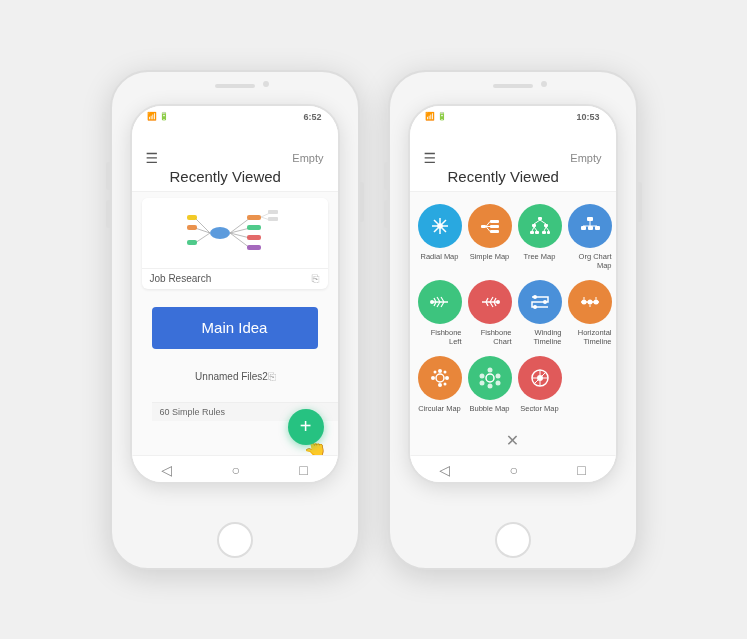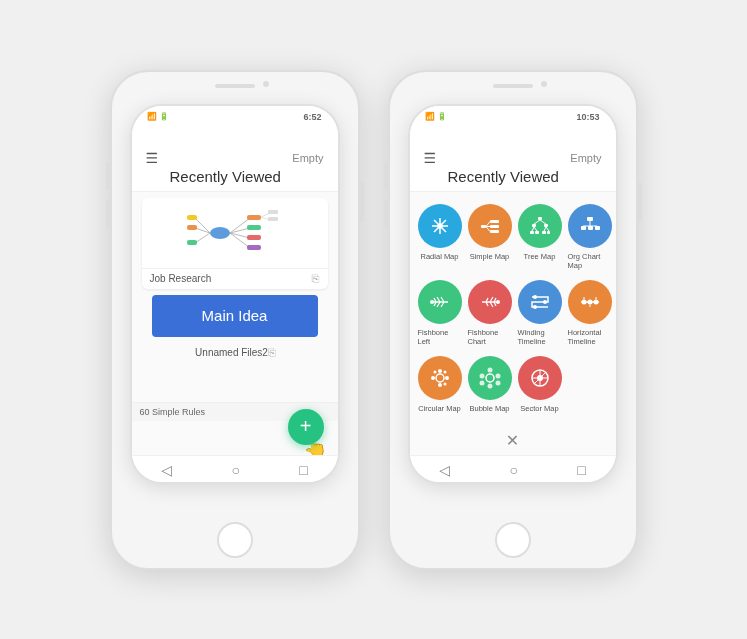--- a/index.html
+++ b/index.html
@@ -109,21 +109,21 @@
       overflow: hidden;
       background: #fafafa;
       position: relative;
     }
 
     
     .file-list {
       padding: 6px 10px;
       display: flex;
       flex-direction: column;
-      gap: 6px;
+      gap: 18px;
     }
     .file-item {
       background: white;
       border-radius: 6px;
       overflow: hidden;
       box-shadow: 0 1px 3px rgba(0,0,0,0.08);
     }
     .file-thumbnail {
       width: 100%;
       height: 70px;
@@ -209,21 +209,21 @@
       border-radius: 50%;
       display: flex;
       align-items: center;
       justify-content: center;
       color: white;
       font-size: 18px;
     }
     .template-label {
       font-size: 7.5px;
       color: #555;
-      text-align: left;
+      text-align: right;
       line-height: 1.2;
     }
     .close-btn {
       display: flex;
       justify-content: center;
       padding: 6px;
       font-size: 16px;
       color: #888;
       cursor: pointer;
     }
@@ -279,20 +279,21 @@
       height: 100%;
     }
 
     .bottom-bar-item {
       padding: 4px 8px;
       font-size: 9px;
       color: #666;
       display: flex;
       align-items: flex-end;
       justify-content: space-between;
+      margin-left: 20px;
     }
   </style>
 </head>
 <body>
 
 <div class="phones-container">
 
   <div class="phone-outer">
     <div class="phone-speaker"></div>
     <div class="phone-camera"></div>

